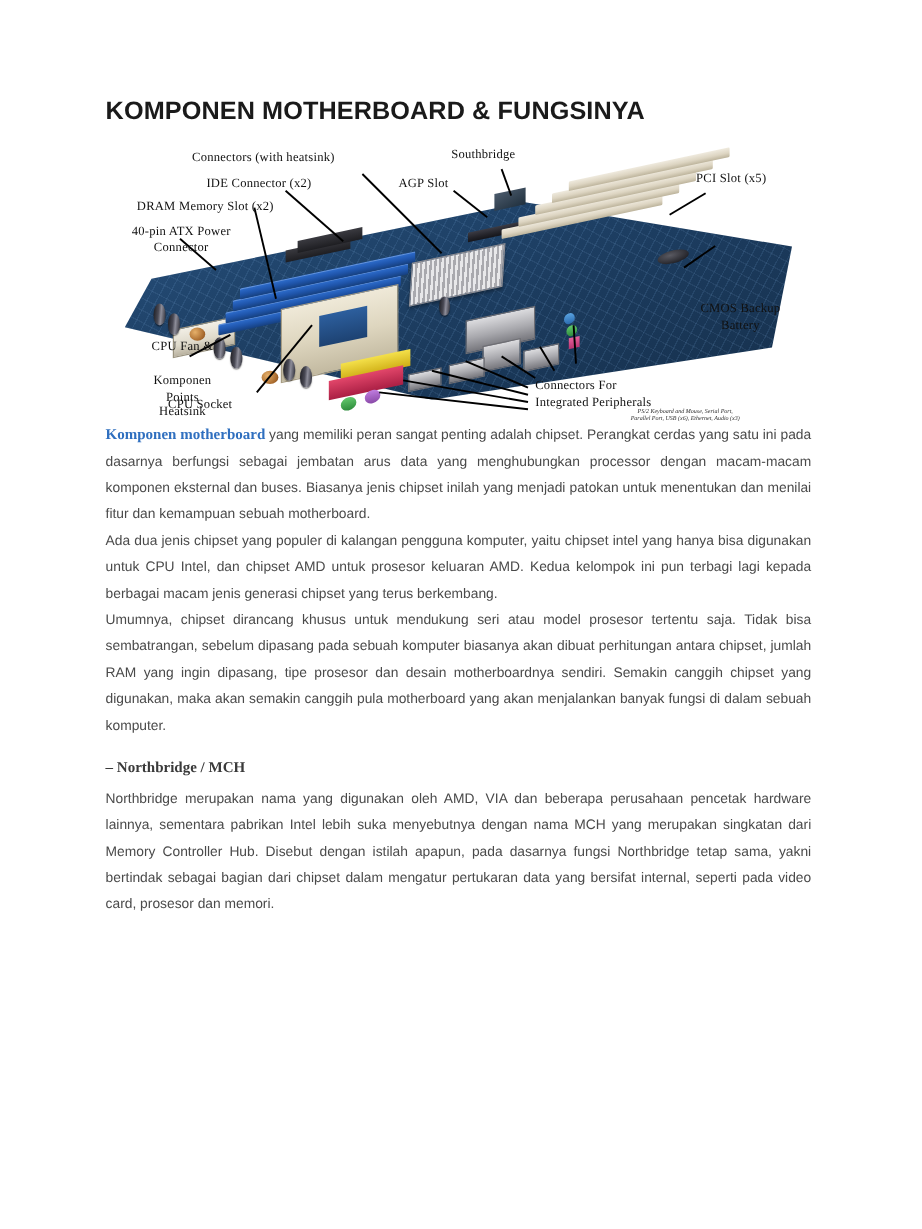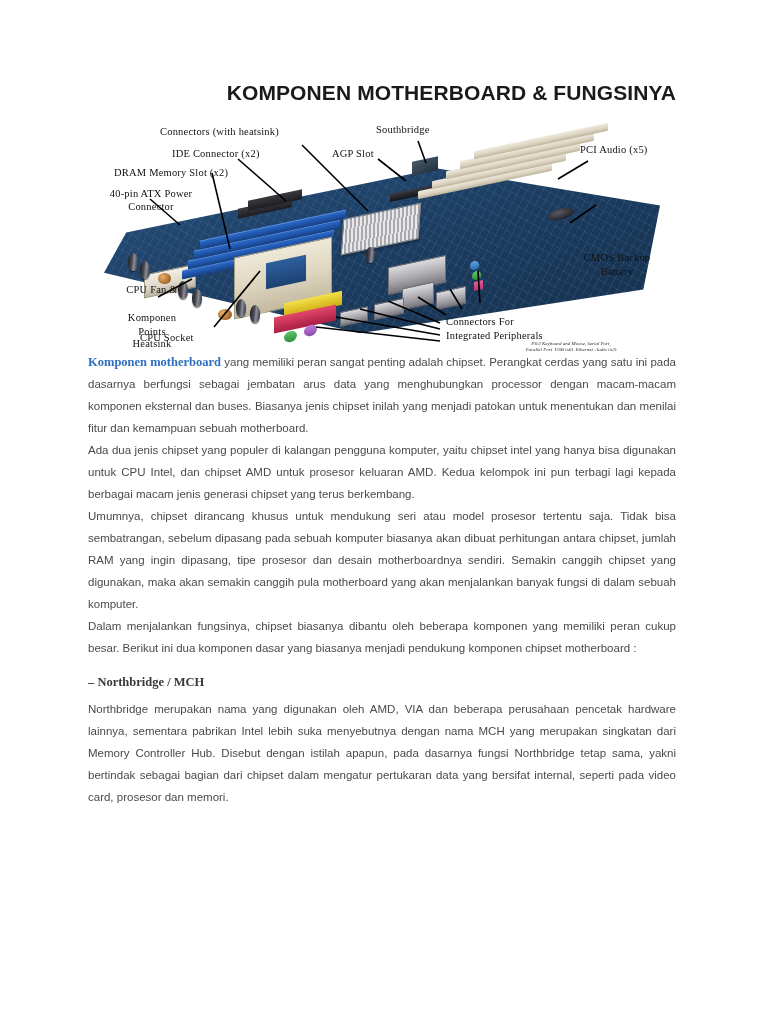--- a/index.html
+++ b/index.html
@@ -31,21 +31,20 @@
   }
 
   h1.doc-title {
     font-family: "Liberation Sans", sans-serif;
     font-size: 21px;
     font-weight: bold;
     color: #1a1a1a;
     letter-spacing: 0.1px;
     margin: 0 0 14px 0;
     line-height: 1.2;
-    text-align: right;
   }
   h2.section-title {
     font-family: "Liberation Sans", sans-serif;
     font-size: 17px;
     font-weight: bold;
     color: #1a1a1a;
     margin: 10px 0 14px 0;
     line-height: 1.2;
   }
   p.body-text {
@@ -311,21 +310,21 @@
           </g>
         </svg>
 
         <div class="lbl" style="left:72px; top:6px;">Connectors (with heatsink)</div>
         <div class="lbl" style="left:84px; top:28px;">IDE Connector (x2)</div>
         <div class="lbl" style="left:26px; top:47px;">DRAM Memory Slot (x2)</div>
         <div class="lbl center" style="left:0px; top:68px; width:126px;">40-pin ATX Power</div>
         <div class="lbl center" style="left:0px; top:81px; width:126px;">Connector</div>
         <div class="lbl" style="left:288px; top:4px;">Southbridge</div>
         <div class="lbl" style="left:244px; top:28px;">AGP Slot</div>
-        <div class="lbl" style="left:492px; top:24px;">PCI Audio (x5)</div>
+        <div class="lbl" style="left:492px; top:24px;">PCI Slot (x5)</div>
         <div class="lbl center" style="left:470px; top:132px; width:118px;">CMOS Backup</div>
         <div class="lbl center" style="left:470px; top:146px; width:118px;">Battery</div>
         <div class="lbl center" style="left:0px; top:164px; width:128px;">CPU Fan &amp;</div>
         <div class="lbl center" style="left:0px; top:178px; width:128px;margin-top:40px;">Heatsink</div>
         <div class="lbl center" style="left:0px; top:192px; width:128px;">Komponen</div>
         <div class="lbl center" style="left:0px; top:206px; width:128px;">Points</div>
         <div class="lbl" style="left:52px; top:212px;">CPU Socket</div>
         <div class="lbl" style="left:358px; top:196px;">Connectors For</div>
         <div class="lbl" style="left:358px; top:210px;">Integrated Peripherals</div>
         <div class="lbl tiny center" style="left:398px; top:222px; width:170px;">PS/2 Keyboard and Mouse, Serial Port,</div>
@@ -334,20 +333,19 @@
 
     </div>
 
 
     <p class="body-text"><a class="inline-link" href="#">Komponen motherboard</a><span> yang memiliki peran sangat penting adalah chipset. Perangkat cerdas yang satu ini pada dasarnya berfungsi sebagai jembatan arus data yang menghubungkan processor dengan macam-macam komponen eksternal dan buses. Biasanya jenis chipset inilah yang menjadi patokan untuk menentukan dan menilai fitur dan kemampuan sebuah motherboard.</span></p>
 
     <p class="body-text">Ada dua jenis chipset yang populer di kalangan pengguna komputer, yaitu chipset intel yang hanya bisa digunakan untuk CPU Intel, dan chipset AMD untuk prosesor keluaran AMD. Kedua kelompok ini pun terbagi lagi kepada berbagai macam jenis generasi chipset yang terus berkembang.</p>
 
     <p class="body-text spaced">Umumnya, chipset dirancang khusus untuk mendukung seri atau model prosesor tertentu saja. Tidak bisa sembatrangan, sebelum dipasang pada sebuah komputer biasanya akan dibuat perhitungan antara chipset, jumlah RAM yang ingin dipasang, tipe prosesor dan desain motherboardnya sendiri. Semakin canggih chipset yang digunakan, maka akan semakin canggih pula motherboard yang akan menjalankan banyak fungsi di dalam sebuah komputer.</p>
 
-    <p class="body-text spaced">Dalam menjalankan fungsinya, chipset biasanya dibantu oleh beberapa komponen yang memiliki peran cukup besar. Berikut ini dua komponen dasar yang biasanya menjadi pendukung komponen chipset motherboard :</p>
 
     <div class="subhead">– Northbridge / MCH</div>
 
     <p class="body-text">Northbridge merupakan nama yang digunakan oleh AMD, VIA dan beberapa perusahaan pencetak hardware lainnya, sementara pabrikan Intel lebih suka menyebutnya dengan nama MCH yang merupakan singkatan dari Memory Controller Hub. Disebut dengan istilah apapun, pada dasarnya fungsi Northbridge tetap sama, yakni bertindak sebagai bagian dari chipset dalam mengatur pertukaran data yang bersifat internal, seperti pada video card, prosesor dan memori.</p>
 
   </div>
 </div>
 
 </body></html>

